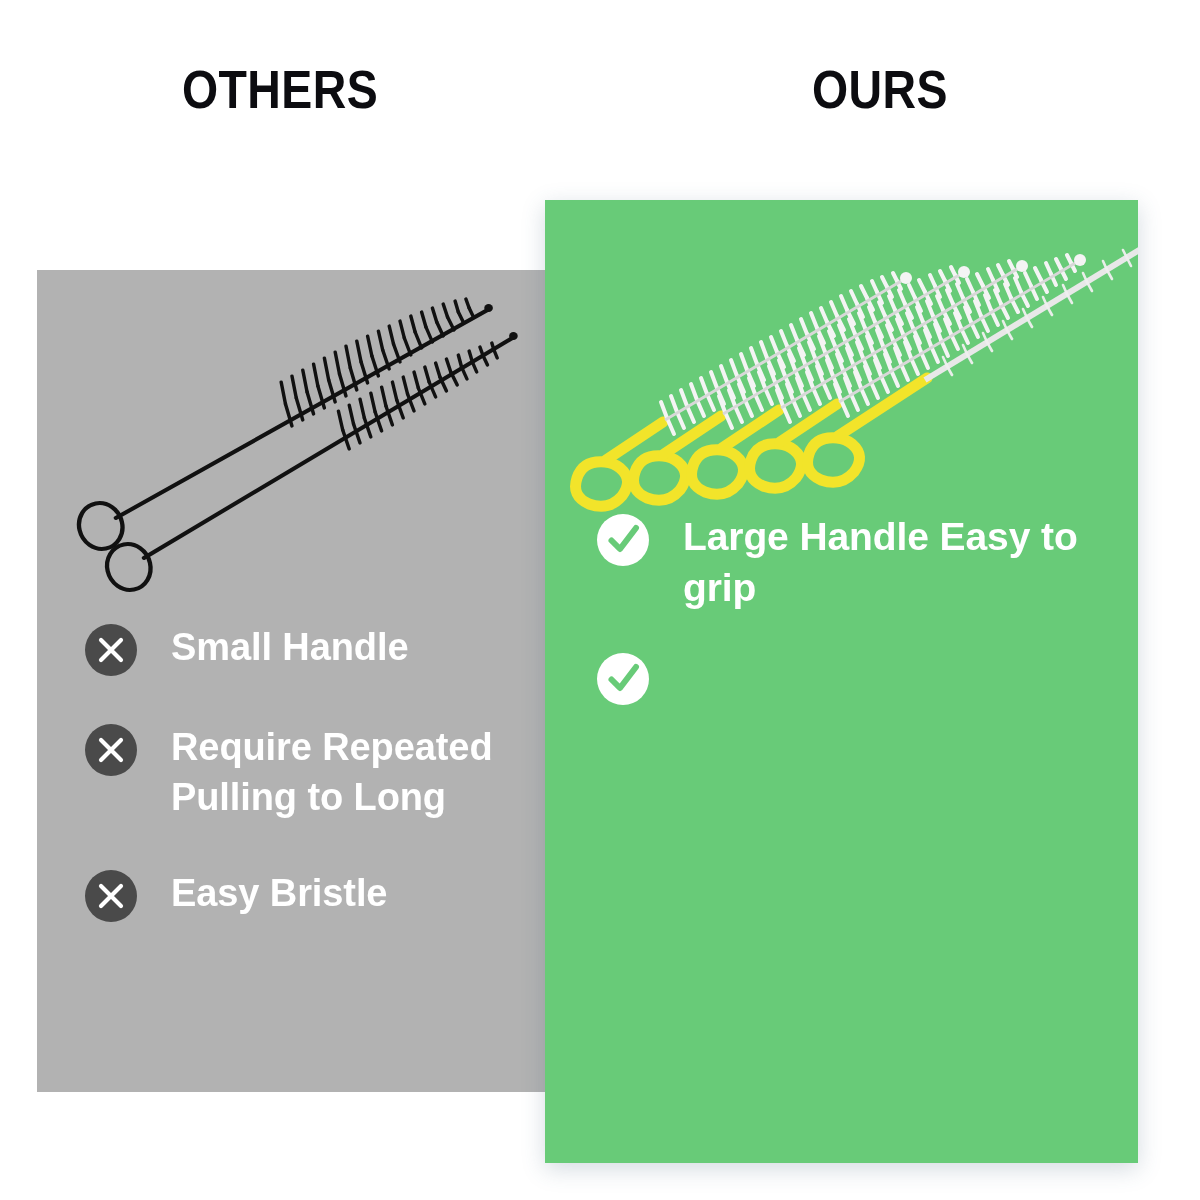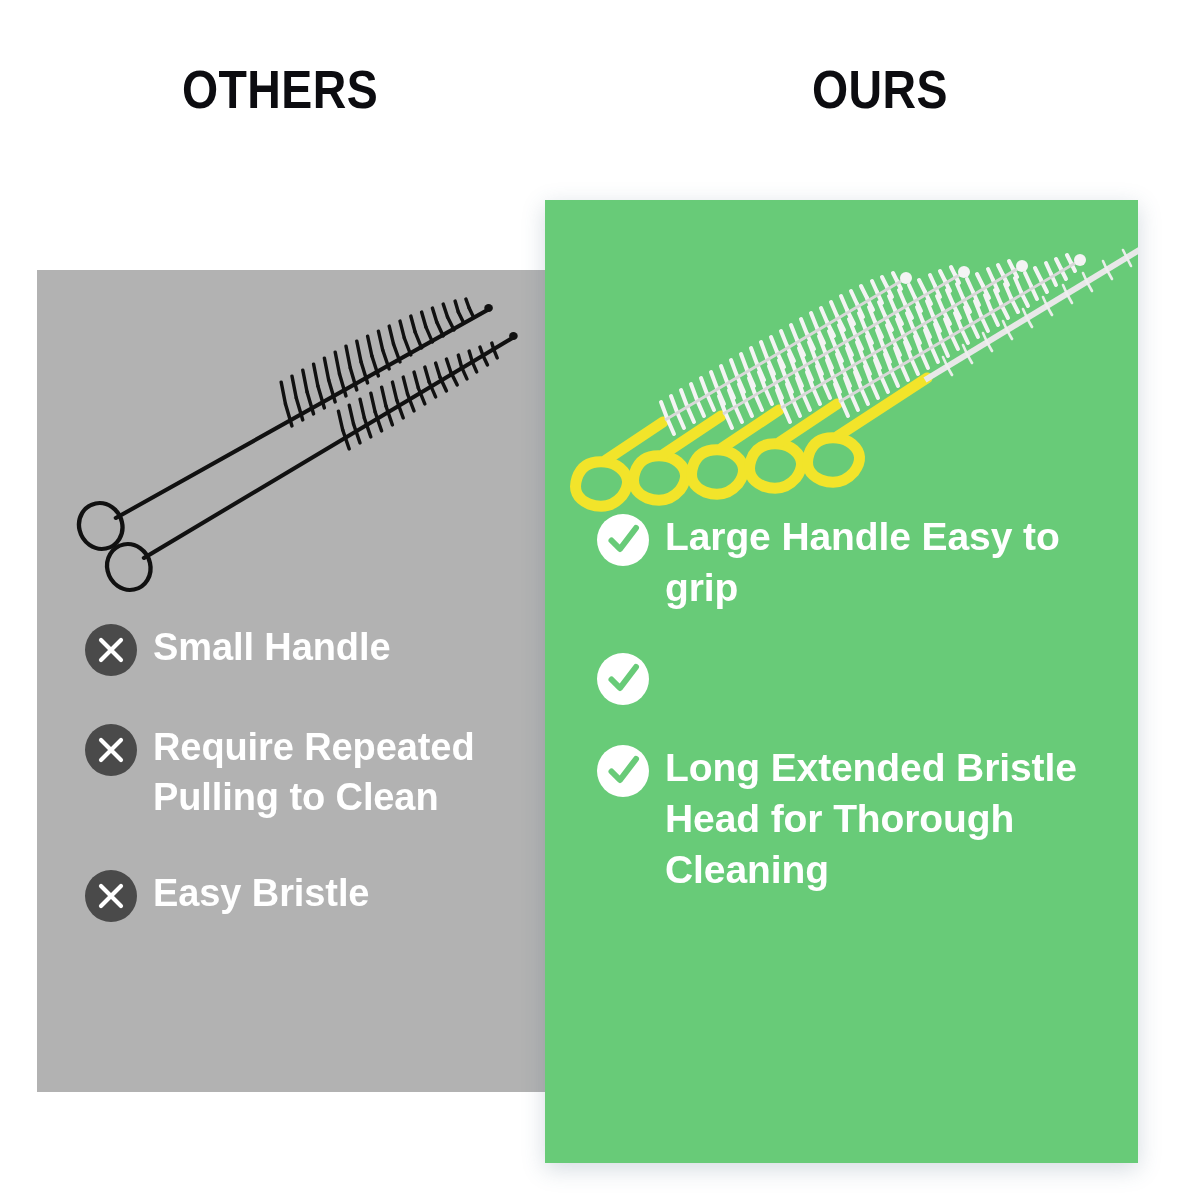--- a/index.html
+++ b/index.html
@@ -90,20 +90,21 @@
   }
   #features-ours {
     top: 312px;
     left: 52px;
     width: 520px;
   }
   .feature {
     display: flex;
     align-items: flex-start;
     margin-bottom: 46px;
+    gap: 18px;
   }
   #features-ours .feature { margin-bottom: 38px; }
 
   .badge {
     flex: 0 0 auto;
     width: 52px;
     height: 52px;
     border-radius: 50%;
     margin-right: 16px;
     margin-top: 2px;
@@ -239,21 +240,21 @@
         <span class="feature-label">Small Handle</span>
       </div>
 
       <div class="feature">
         <span class="badge">
           <svg viewBox="0 0 52 52">
             <circle cx="26" cy="26" r="26" fill="#4a4a4a"></circle>
             <path d="M16 16 L36 36 M36 16 L16 36" stroke="#ffffff" stroke-width="4.2" stroke-linecap="round"></path>
           </svg>
         </span>
-        <span class="feature-label">Require Repeated Pulling to Clean</span>
+        <span class="feature-label">Require Repeated Pulling to Long</span>
       </div>
 
       <div class="feature">
         <span class="badge">
           <svg viewBox="0 0 52 52">
             <circle cx="26" cy="26" r="26" fill="#4a4a4a"></circle>
             <path d="M16 16 L36 36 M36 16 L16 36" stroke="#ffffff" stroke-width="4.2" stroke-linecap="round"></path>
           </svg>
         </span>
         <span class="feature-label">Easy Bristle</span>
@@ -382,26 +383,17 @@
 
       <div class="feature">
         <span class="badge">
           <svg viewBox="0 0 52 52">
             <circle cx="26" cy="26" r="26" fill="#ffffff"></circle>
             <path d="M14.5 26.5 L23 35 L39 14" fill="none" stroke="#68cb78" stroke-width="6" stroke-linecap="round" stroke-linejoin="round"></path>
           </svg>
         </span>
       </div>
 
-      <div class="feature">
-        <span class="badge">
-          <svg viewBox="0 0 52 52">
-            <circle cx="26" cy="26" r="26" fill="#ffffff"></circle>
-            <path d="M14.5 26.5 L23 35 L39 14" fill="none" stroke="#68cb78" stroke-width="6" stroke-linecap="round" stroke-linejoin="round"></path>
-          </svg>
-        </span>
-        <span class="feature-label">Long Extended Bristle Head for Thorough Cleaning</span>
-      </div>
 
     </div>
   </div>
 
 </div>
 
 </body></html>

